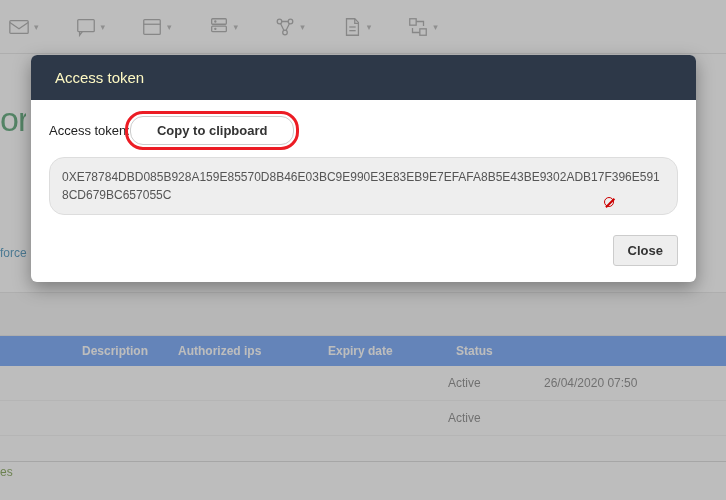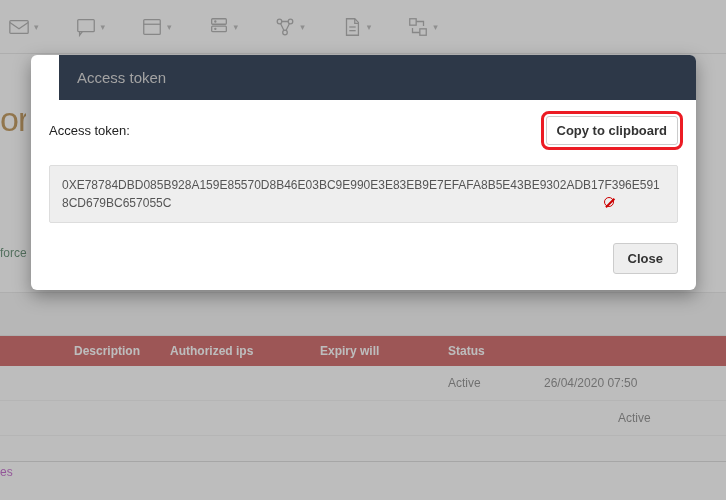--- a/index.html
+++ b/index.html
@@ -46,144 +46,141 @@
   .tb-item svg { width: 22px; height: 22px; stroke: #888; fill: none; stroke-width: 1.4; }
   .tb-caret { font-size: 9px; color: #999; }
 
   
   .page-left {
     position: absolute;
     left: 0;
     top: 100px;
     font-size: 34px;
     font-weight: 300;
-    color: #a16207;
+    color: #15803d;
     width: 26px;
     overflow: hidden;
     white-space: nowrap;
     letter-spacing: -1px;
   }
   .page-left2 {
     position: absolute;
     left: 0;
     top: 246px;
     font-size: 12px;
-    color: #14532d;
+    color: #0369a1;
     width: 30px;
     overflow: hidden;
     white-space: nowrap;
   }
 
   
   .table-wrap {
     position: absolute;
     top: 292px;
     left: 0;
     right: 0;
   }
   .table-toolbar {
     height: 44px;
     background: #f2f2f2;
     border-top: 1px solid #ddd;
     border-bottom: 1px solid #ddd;
   }
   .thead {
     display: flex;
-    background: #b91c1c;
+    background: #3b82f6;
     color: #fff;
     height: 30px;
     align-items: center;
     font-size: 12px;
     font-weight: 600;
-    padding: 0 12px;
+    padding: 0 20px;
   }
   .col-desc   { width: 158px; padding-left: 62px; }
   .col-ips    { width: 150px; }
   .col-exp    { width: 128px; }
   .col-status { width: 96px; }
   .col-last   { flex: 1; }
   .trow {
     display: flex;
     height: 35px;
     align-items: center;
     border-bottom: 1px solid #eee;
     padding: 0 12px;
     color: #555;
     font-size: 12px;
-    justify-content: flex-end;
   }
   .trow .col-desc, .trow .col-ips, .trow .col-exp { }
   .bottom-border {
     margin-top: 25px;
     border-top: 1px solid #ccc;
     height: 12px;
   }
   .es-fragment {
     position: absolute;
     left: 0;
     top: 465px;
     font-size: 12px;
-    color: #a21caf;
+    color: #4d7c0f;
     width: 14px;
     overflow: hidden;
     white-space: nowrap;
   }
 
   
   .modal {
     position: absolute;
     z-index: 10;
     top: 55px;
     left: 31px;
     width: 665px;
     background: #fff;
     border-radius: 6px;
     box-shadow: 0 6px 18px rgba(0,0,0,0.35);
     overflow: hidden;
   }
   .modal-header {
     background: #2d3848;
-    color: #a3a3a3;
-    padding: 14px 18px;
+    color: #fef9c3;
+    padding: 14px 24px;
     font-size: 15px;
     font-weight: 400;
-    margin-left: 28px;
   }
   .modal-body {
     padding: 16px 18px 8px 18px;
     color: #222;
     font-size: 13px;
     line-height: 1.5;
   }
   .notice { margin-bottom: 24px; }
   .label-row {
     display: flex;
     align-items: center;
-    justify-content: space-between;
-    margin-bottom: 20px;
+    margin-bottom: 12px;
   }
   .copy-btn {
-    padding: 6px 10px;
+    padding: 6px 26px;
     font-size: 13px;
     cursor: pointer;
     background: #fff;
     border: 1px solid #ccc;
-    border-radius: 3px;
+    border-radius: 13px;
     font-weight: 600;
     color: #333;
   }
   
   .copy-highlight {
     outline: 3px solid #ec1c24;
     outline-offset: 2px;
   }
   .token-box {
     background: #eeeeee;
     border: 1px solid #ddd;
-    border-radius: 2px;
+    border-radius: 15px;
     padding: 10px 12px;
     font-size: 12px;
     color: #555;
     word-break: break-all;
     line-height: 1.5;
     min-height: 50px;
   }
   .modal-footer {
     padding: 12px 18px 16px 18px;
     text-align: right;
@@ -282,21 +279,21 @@
   </div>
 
   <div class="page-left">or</div>
   <div class="page-left2">force</div>
 
   <div class="table-wrap">
     <div class="table-toolbar"></div>
     <div class="thead">
       <div class="col-desc">Description</div>
       <div class="col-ips">Authorized ips</div>
-      <div class="col-exp">Expiry will</div>
+      <div class="col-exp">Expiry date</div>
       <div class="col-status">Status</div>
     </div>
     <div class="trow">
       <div class="col-desc"></div>
       <div class="col-ips"></div>
       <div class="col-exp"></div>
       <div class="col-status">Active</div>
       <div class="col-last">26/04/2020 07:50</div>
     </div>
     <div class="trow">

